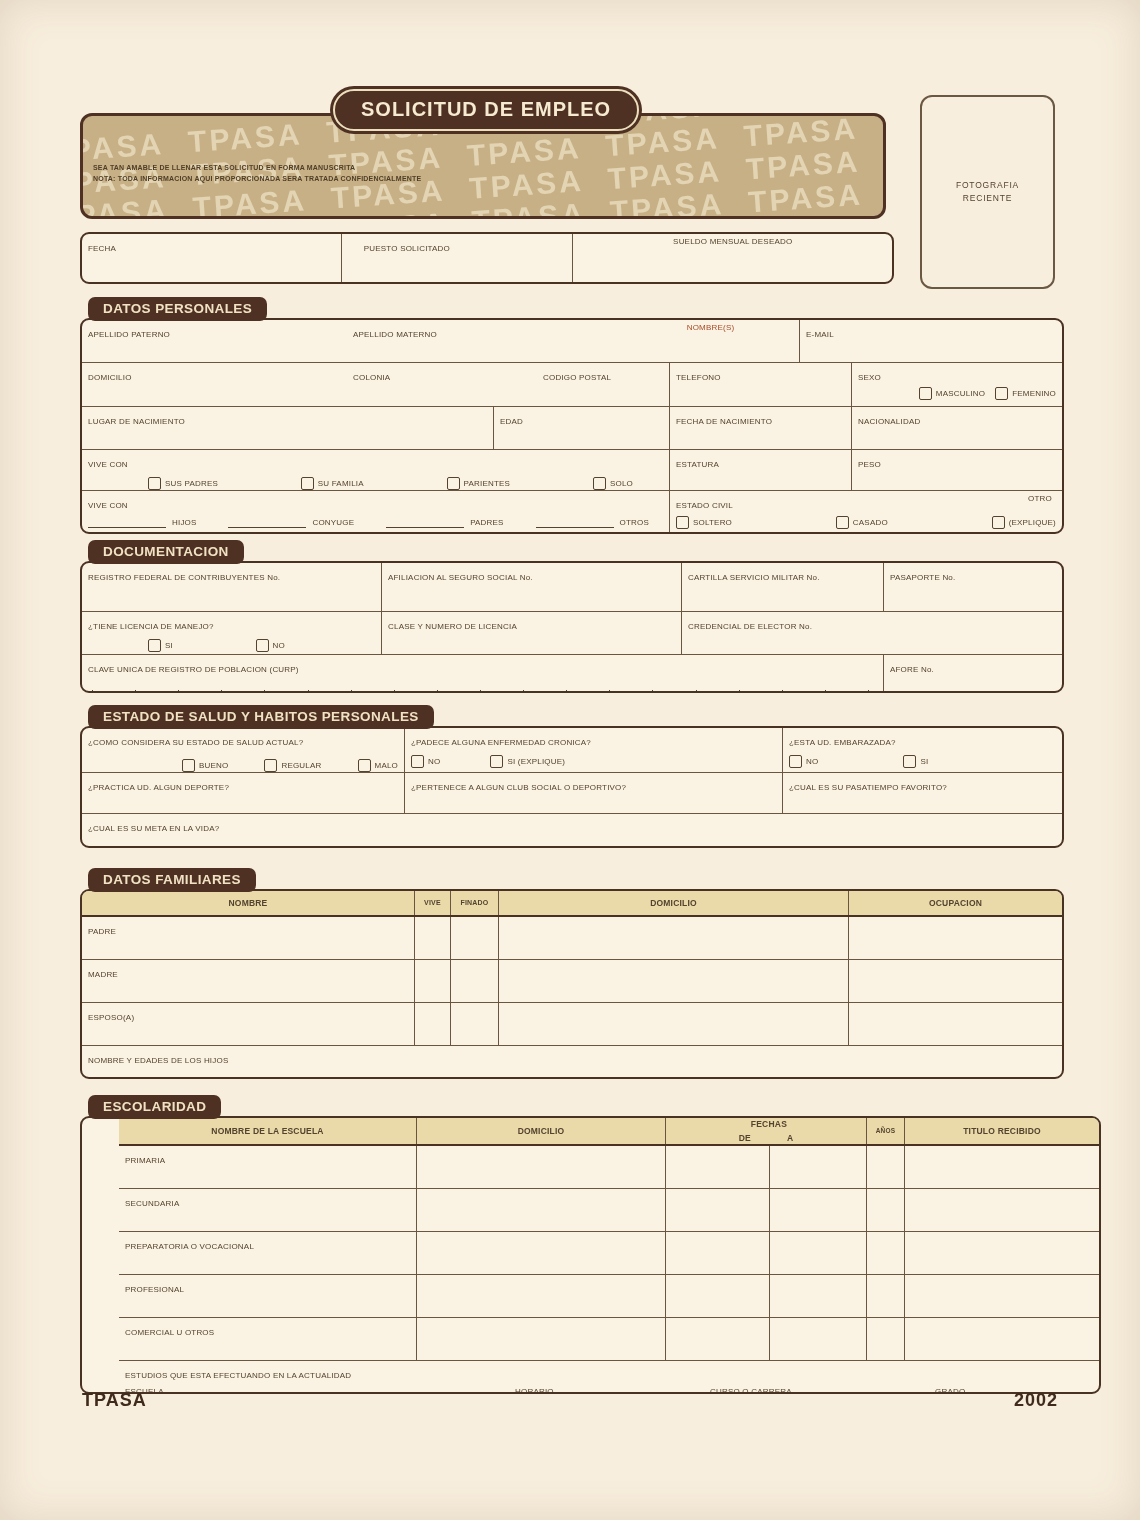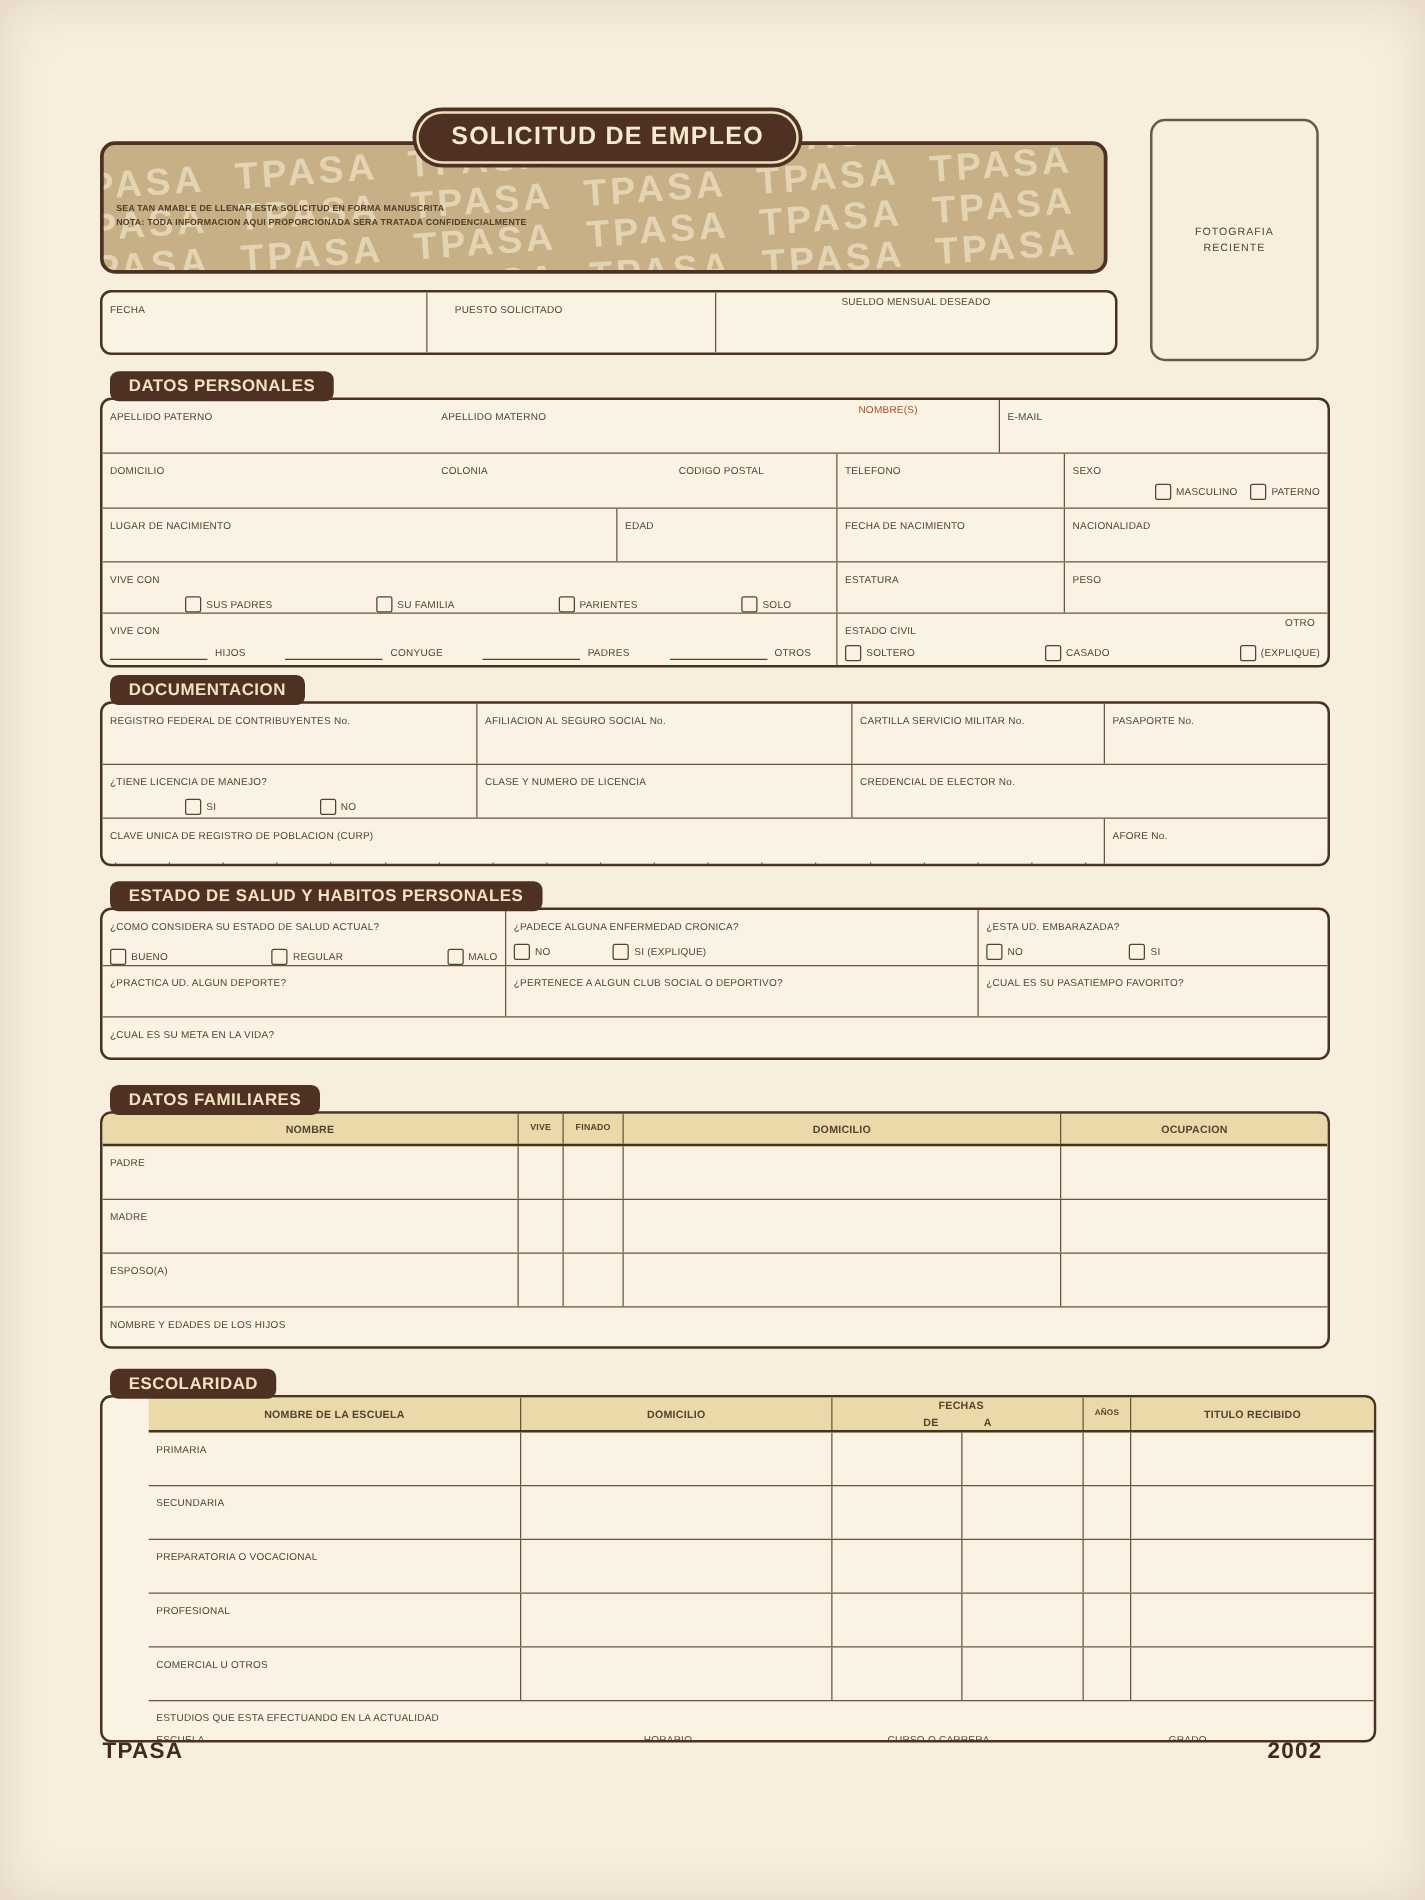--- a/index.html
+++ b/index.html
@@ -121,21 +121,21 @@
     </div>
     <div class="cell" style="flex:1;">
       <span class="lbl">SEXO</span>
       <div class="optrow" style="justify-content:flex-end;gap:10px;margin-top:3px;">
         <span class="opt">
           <span class="cb"></span>
           <span class="lbl">MASCULINO</span>
         </span>
         <span class="opt">
           <span class="cb"></span>
-          <span class="lbl">PATERNO</span>
+          <span class="lbl">FEMENINO</span>
         </span>
       </div>
     </div>
   </div>
   <div class="row" style="height:42px;">
     <div class="cell br" style="width:412px;">
       <span class="lbl">LUGAR DE NACIMIENTO</span>
     </div>
     <div class="cell br" style="width:176px;">
       <span class="lbl">EDAD</span>
@@ -284,21 +284,21 @@
       <span class="lbl">AFORE No.</span>
     </div>
   </div>
 </div>
 
 <div class="tab" style="left:88px;top:705px;">ESTADO DE SALUD Y HABITOS PERSONALES</div>
 <div class="box" style="left:80px;top:726px;width:980px;height:118px;">
   <div class="row" style="height:44px;">
     <div class="cell br" style="width:323px;">
       <span class="lbl">¿COMO CONSIDERA SU ESTADO DE SALUD ACTUAL?</span>
-      <div class="optrow" style="justify-content:space-between;gap:36px;margin-top:10px;">
+      <div class="optrow" style="justify-content:flex-end;gap:36px;margin-top:10px;">
         <span class="opt">
           <span class="cb"></span>
           <span class="lbl">BUENO</span>
         </span>
         <span class="opt">
           <span class="cb"></span>
           <span class="lbl">REGULAR</span>
         </span>
         <span class="opt">
           <span class="cb"></span>

